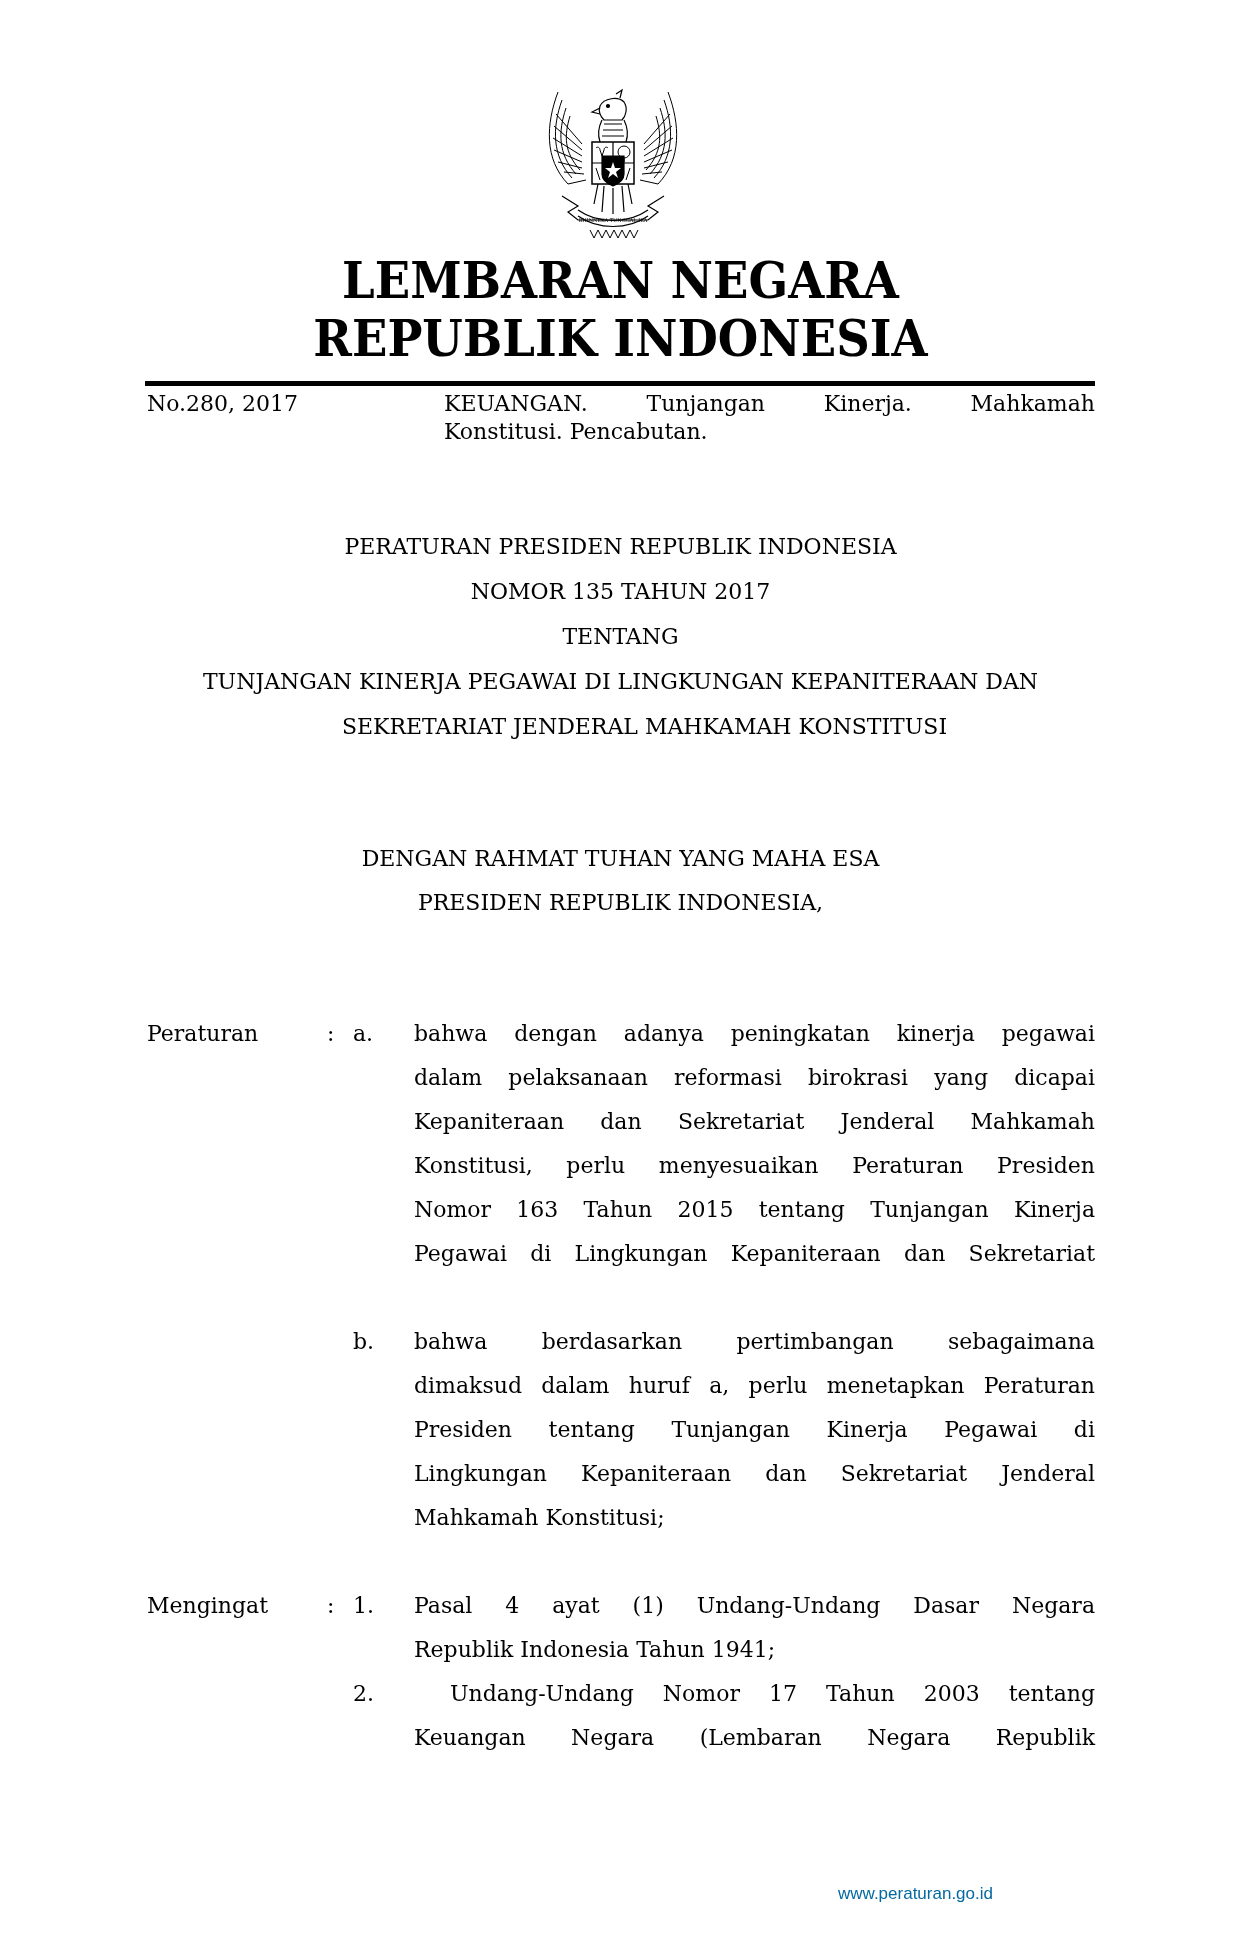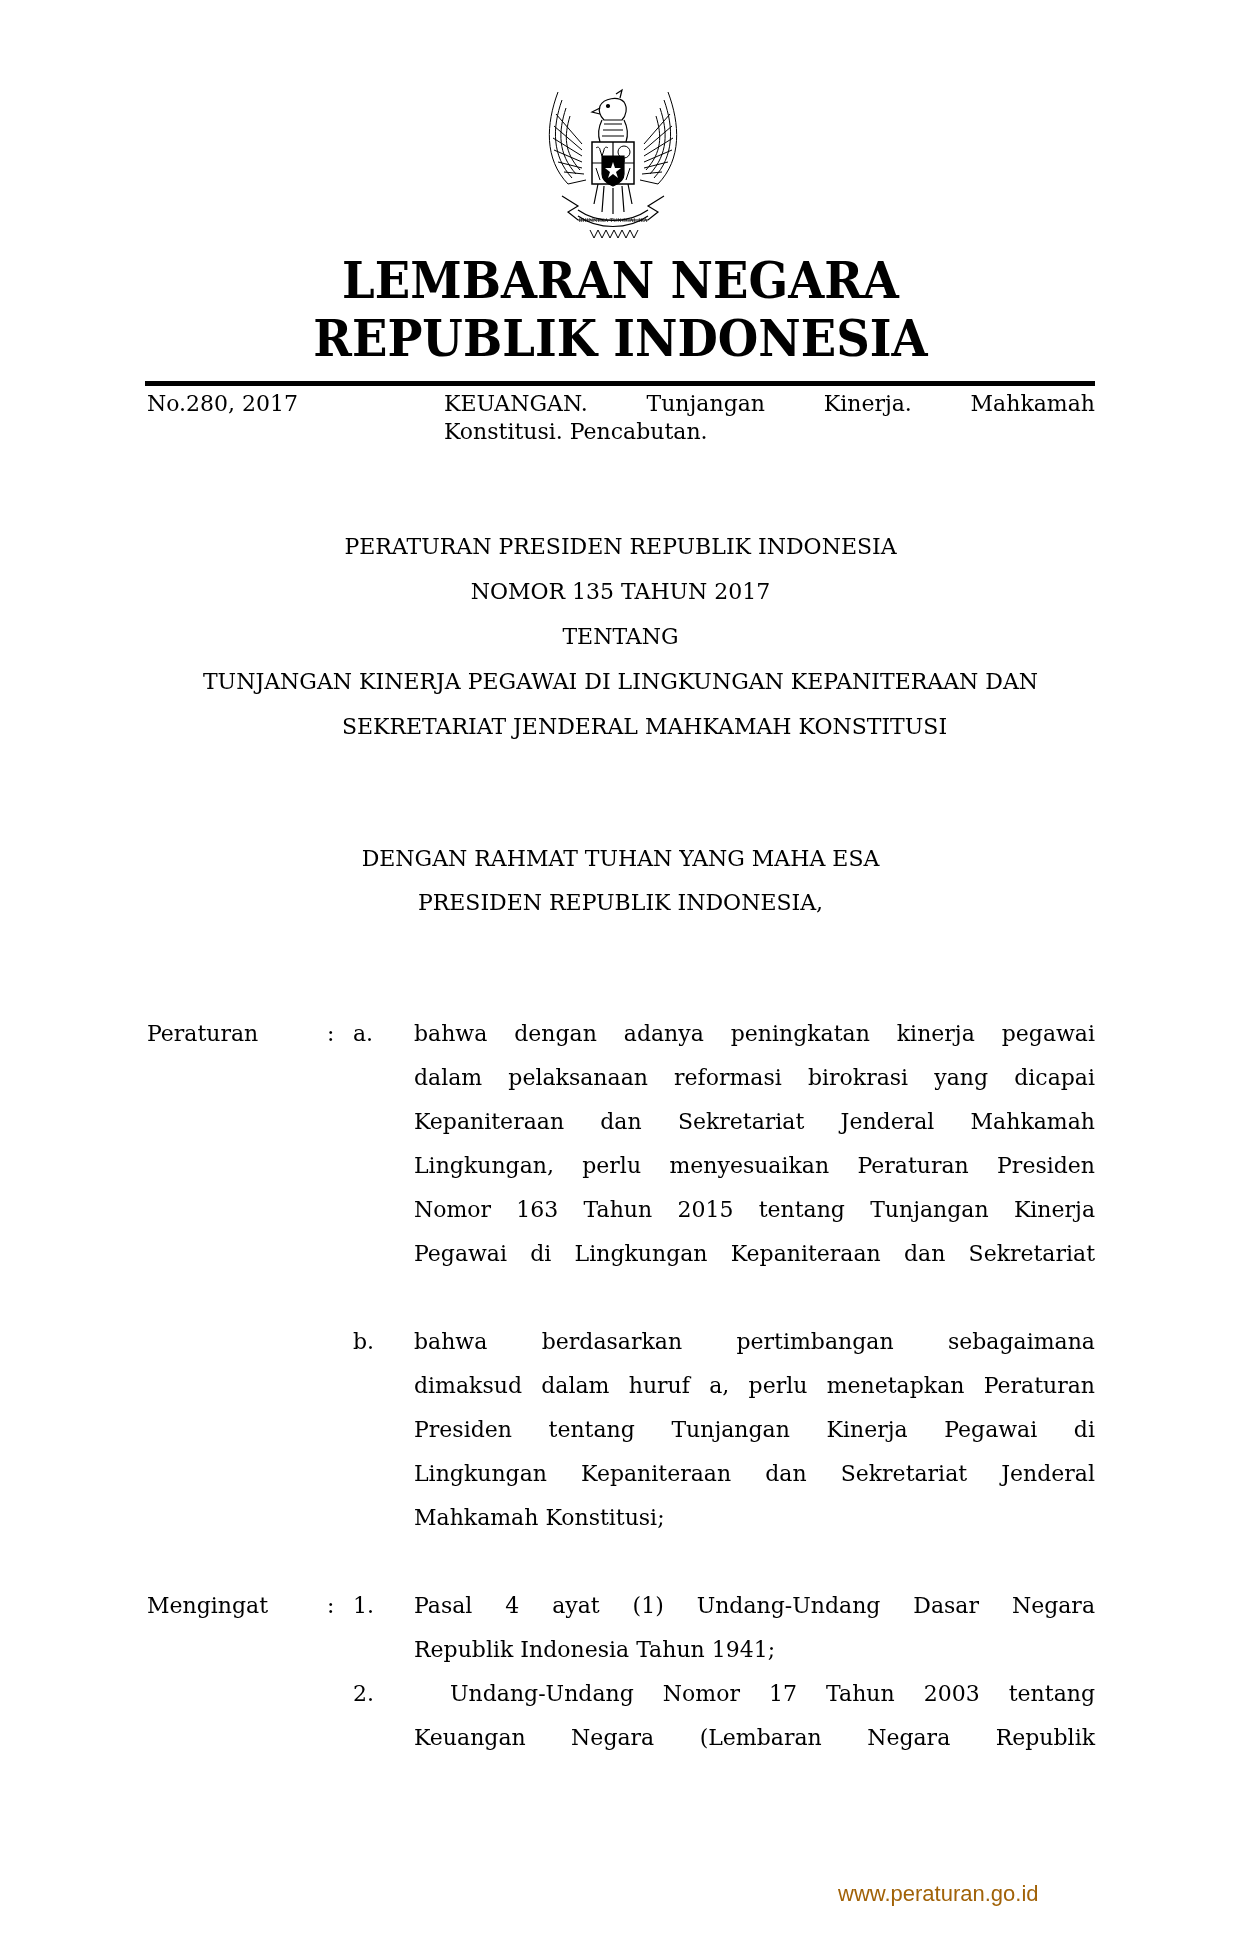--- a/index.html
+++ b/index.html
@@ -133,23 +133,23 @@
       overflow: visible;
     }
     .item-lines .ln.last {
       text-align-last: left;
     }
     .footer {
       position: absolute;
       left: 838px;
       top: 1880px;
       font-family: "Liberation Sans", "DejaVu Sans", sans-serif;
-      font-size: 22px;
+      font-size: 17px;
       line-height: 28px;
-      color: #a16207;
+      color: #0369a1;
       white-space: nowrap;
     }
   </style>
 </head>
 <body>
 
 <div class="page">
 
   <div class="emblem">
     <svg viewBox="0 0 150 160" width="150" height="160" xmlns="http://www.w3.org/2000/svg" fill="none" stroke="#000" stroke-width="1.2">
@@ -239,21 +239,21 @@
   <div class="section" style="top:1012px;">
     <div class="section-label">Peraturan</div>
     <div class="section-colon">:</div>
 
     <div class="item" style="top:0px;">
       <div class="item-marker">a.</div>
       <div class="item-lines">
         <span class="ln" style="white-space: normal;">bahwa dengan adanya peningkatan kinerja pegawai</span>
         <span class="ln" style="white-space: normal;">dalam pelaksanaan reformasi birokrasi yang dicapai</span>
         <span class="ln" style="white-space: normal;">Kepaniteraan dan Sekretariat Jenderal Mahkamah</span>
-        <span class="ln" style="white-space: normal;">Lingkungan, perlu menyesuaikan Peraturan Presiden</span>
+        <span class="ln" style="white-space: normal;">Konstitusi, perlu menyesuaikan Peraturan Presiden</span>
         <span class="ln" style="white-space: normal;">Nomor 163 Tahun 2015 tentang Tunjangan Kinerja</span>
         <span class="ln" style="white-space: normal;">Pegawai di Lingkungan Kepaniteraan dan Sekretariat</span>
       </div>
     </div>
 
     <div class="item" style="top:308px;">
       <div class="item-marker">b.</div>
       <div class="item-lines">
         <span class="ln" style="white-space: normal;">bahwa berdasarkan pertimbangan sebagaimana</span>
         <span class="ln" style="white-space: normal;">dimaksud dalam huruf a, perlu menetapkan Peraturan</span>

